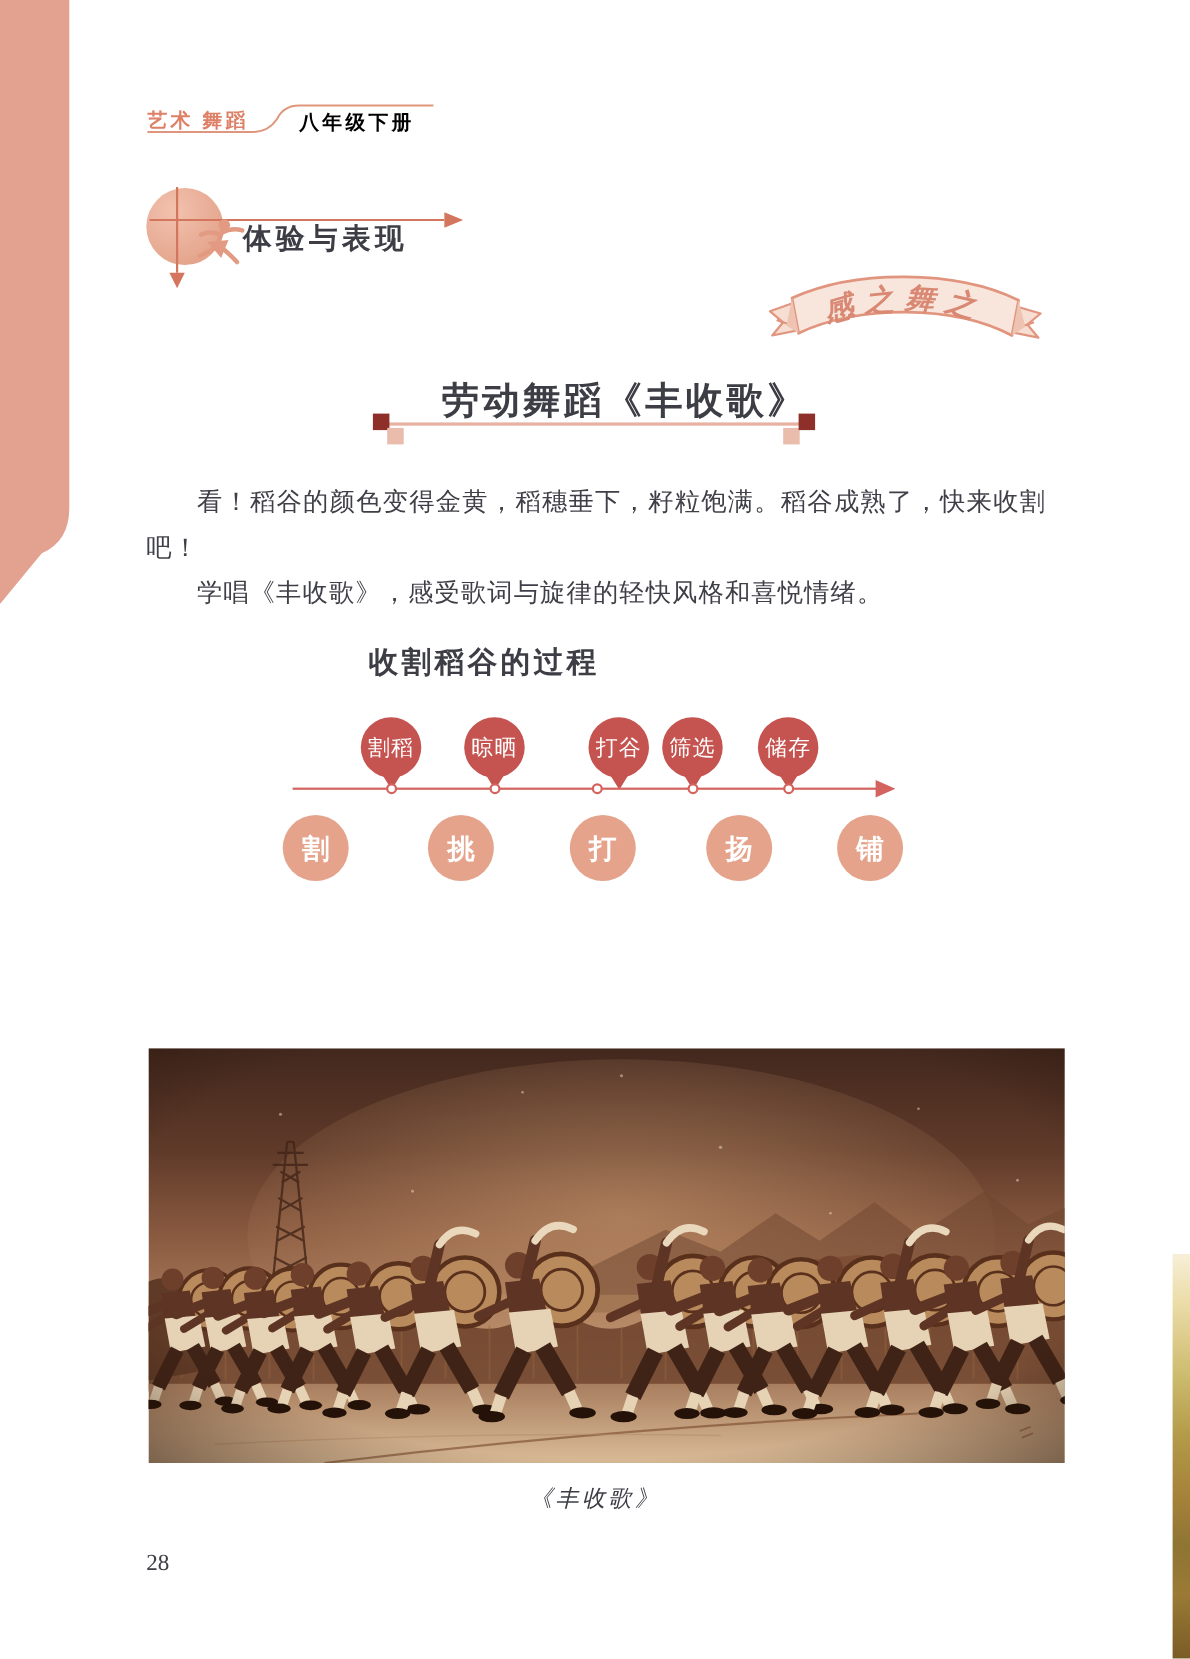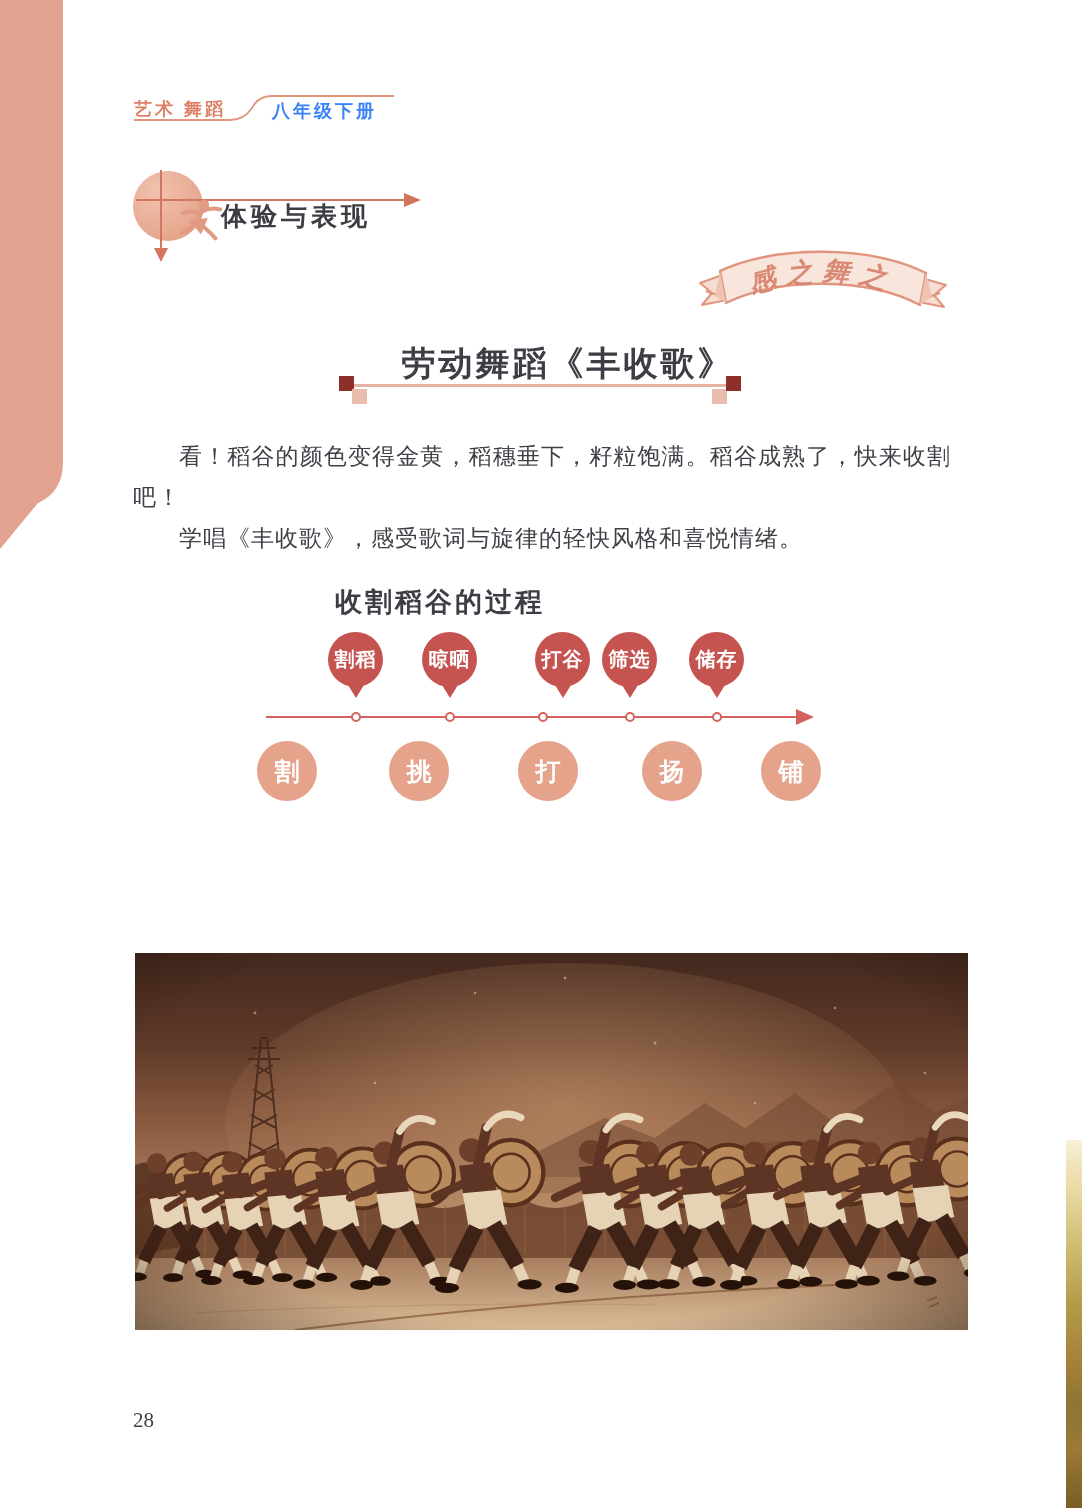--- a/index.html
+++ b/index.html
@@ -6,21 +6,21 @@
   .page {
     position:relative; width:1082px; height:1508px; background:#ffffff;
     font-family:"Liberation Sans", sans-serif; overflow:hidden;
   }
   
   .left-bar { position:absolute; left:0; top:0; }
   
   .hdr-subject { position:absolute; left:134px; top:97px; font-size:18px; font-weight:bold;
                  color:#dd8066; letter-spacing:3px; }
   .hdr-grade   { position:absolute; left:272px; top:99px; font-size:18px; font-weight:bold;
-                 color:#3b82f6; letter-spacing:3px; }
+                 color:#000000; letter-spacing:3px; }
   .hdr-curve   { position:absolute; left:128px; top:90px; }
   
   .sec-circle { position:absolute; left:133px; top:171px; width:70px; height:70px; border-radius:50%;
                 background:radial-gradient(circle at 35% 30%, #f2c2ae, #e09a80); }
   .sec-arrows { position:absolute; left:128px; top:158px; }
   .sec-dancer { position:absolute; left:176px; top:197px; }
   .sec-title  { position:absolute; left:221px; top:199px; font-size:26px; font-weight:bold;
                 color:#3d3d45; letter-spacing:4px; }
   
   .ribbon { position:absolute; left:692px; top:233px; }
@@ -33,22 +33,22 @@
   .sq-pink  { background:#e9bcab; }
   .sq-dl { left:339px; top:376px; } .sq-pl { left:352px; top:389px; }
   .sq-pr { left:712px; top:389px; } .sq-dr { left:726px; top:376px; }
   
   .para { position:absolute; left:133px; width:818px; font-size:23px; line-height:41px;
           color:#3f3f47; text-align:justify; text-indent:2em; letter-spacing:1px; }
   .para-1 { top:436px; } .para-2 { top:518px; } .para-3 { top:851px; }
   
   .process-title { position:absolute; left:0; top:584px; width:880px; text-align:center;
                    font-size:27px; font-weight:bold; color:#3d3d45; letter-spacing:3px; }
-  .balloon { position:absolute; top:632px; width:55px; height:55px; border-radius:50%;
-             background:#c5534f; color:#ffffff; font-size:20px; font-weight:bold;
+  .balloon { position:absolute; top:652px; width:55px; height:55px; border-radius:50%;
+             background:#c5534f; color:#ffffff; font-size:20px; font-weight:normal;
              display:flex; align-items:center; justify-content:center; letter-spacing:1px; }
   .balloon::after { content:""; position:absolute; left:50%; bottom:-11px; transform:translateX(-50%);
                     width:0; height:0; border:8px solid transparent; border-top:13px solid #c5534f;
                     border-bottom:0; }
   .b1{left:328px;} .b2{left:422px;} .b3{left:515px;margin-left:20px;} .b4{left:602px;} .b5{left:689px;}
   .tl-line  { position:absolute; left:266px; top:716px; width:532px; height:2px; background:#d4625e; }
   .tl-arrow { position:absolute; left:796px; top:709px; width:0; height:0;
               border-left:18px solid #d4625e; border-top:8px solid transparent; border-bottom:8px solid transparent; }
   .tl-dot { position:absolute; top:712px; width:6px; height:6px; border:2px solid #d4625e;
             border-radius:50%; background:#ffffff; }
@@ -257,16 +257,17 @@
       <circle cx="700" cy="55" r="1.2"></circle>
         <circle cx="240" cy="130" r="1.3"></circle>
         <circle cx="620" cy="150" r="1.2"></circle>
       <circle cx="430" cy="25" r="1.4"></circle>
         <circle cx="790" cy="120" r="1.3"></circle>
     </g>
     <path d="M792,348 l10,-4 m-8,10 l10,-4" stroke="#8a4a3a" stroke-width="1.5" opacity="0.6" fill="none"></path>
     <rect width="833" height="377" fill="url(#vig)"></rect>
   </svg>
 
+  <div class="caption">《丰收歌》</div>
   <div class="page-num">28</div>
   <div class="gold-strip"></div>
 
 </div>
 
 </body></html>

